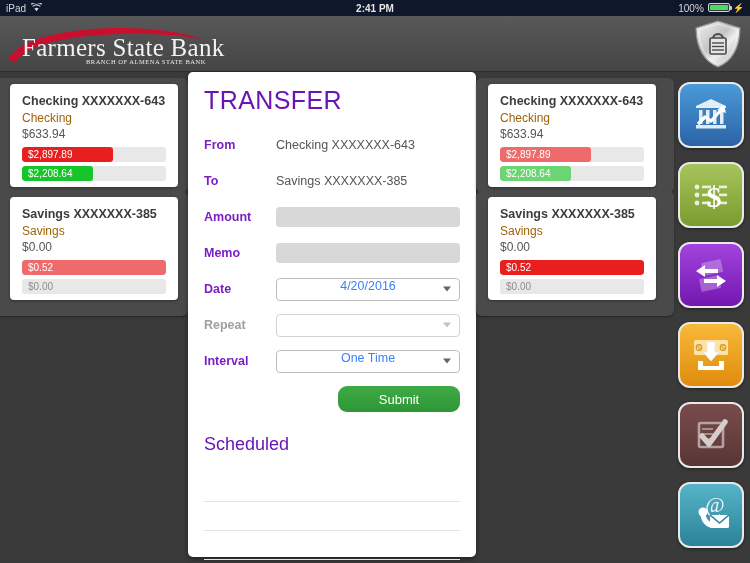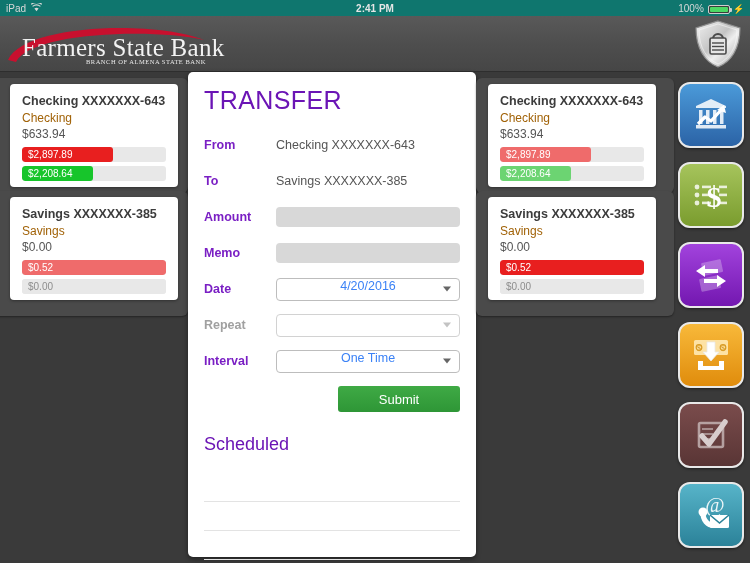--- a/index.html
+++ b/index.html
@@ -6,26 +6,26 @@
   html, body {
     width: 750px; height: 563px;
     font-family: "Liberation Sans", sans-serif;
     background: #3a3a3a; overflow: hidden;
   }
   #app { position: relative; width: 750px; height: 563px; background: #3a3a3a; }
 
   
   .statusbar {
     position: absolute; left: 0; top: 0; width: 750px; height: 16px;
-    background: #0f766e; color: #d8d8d8; font-size: 10px;
+    background: #0f172a; color: #d8d8d8; font-size: 10px;
     display: flex; align-items: center;
   }
   .sb-left { position: absolute; left: 6px; display: flex; align-items: center; gap: 5px; }
   .sb-center { position: absolute; left: 0; width: 750px; text-align: center; font-weight: bold; font-size: 10px; color: #e6e6e6;}
-  .sb-right { position: absolute; right: 5px; display: flex; align-items: flex-end; gap: 4px; }
+  .sb-right { position: absolute; right: 5px; display: flex; align-items: flex-start; gap: 4px; }
   .wifi { display: inline-block; font-size: 10px; line-height: 10px; }
   .batt {
     position: relative; width: 22px; height: 9px; border: 1px solid #cfcfcf;
     border-radius: 2px; background: #3b3b3b;
   }
   .batt::after {
     content:""; position:absolute; right:-3px; top:2px; width:2px; height:4px;
     background:#cfcfcf; border-radius:0 1px 1px 0;
   }
   .batt-fill { position:absolute; left:1px; top:1px; bottom:1px; width:18px; background:#4cd964; border-radius:1px; }
@@ -103,21 +103,21 @@
   }
   .fselect.empty { border-color: #d2d2d2; }
   .caret {
     position: absolute; right: 8px; top: 50%; transform: translateY(-50%);
     width: 0; height: 0; border-left: 4.5px solid transparent;
     border-right: 4.5px solid transparent; border-top: 5.5px solid #666;
   }
   .caret.dim { border-top-color: #c3c3c3; }
   .submit-row { display: flex; justify-content: flex-end; margin-top: 7px; }
   .submit {
-    width: 122px; height: 26px; border: none; border-radius: 3px;
+    width: 122px; height: 26px; border: none; border-radius: 9px;
     background: linear-gradient(to bottom, #3faa45 0%, #2e9636 100%);
     color: #fff; font-size: 13px; font-family: "Liberation Sans", sans-serif;
     cursor: pointer;
   }
   .sched-title { font-size: 18px; color: #6b14b5; margin-top: 22px; margin-bottom: 10px; }
   .sched-list { margin-top: 18px; }
   .sched-line { height: 29px; border-bottom: 1px solid #e3e3e3; }
 
   
   .navbtn {

